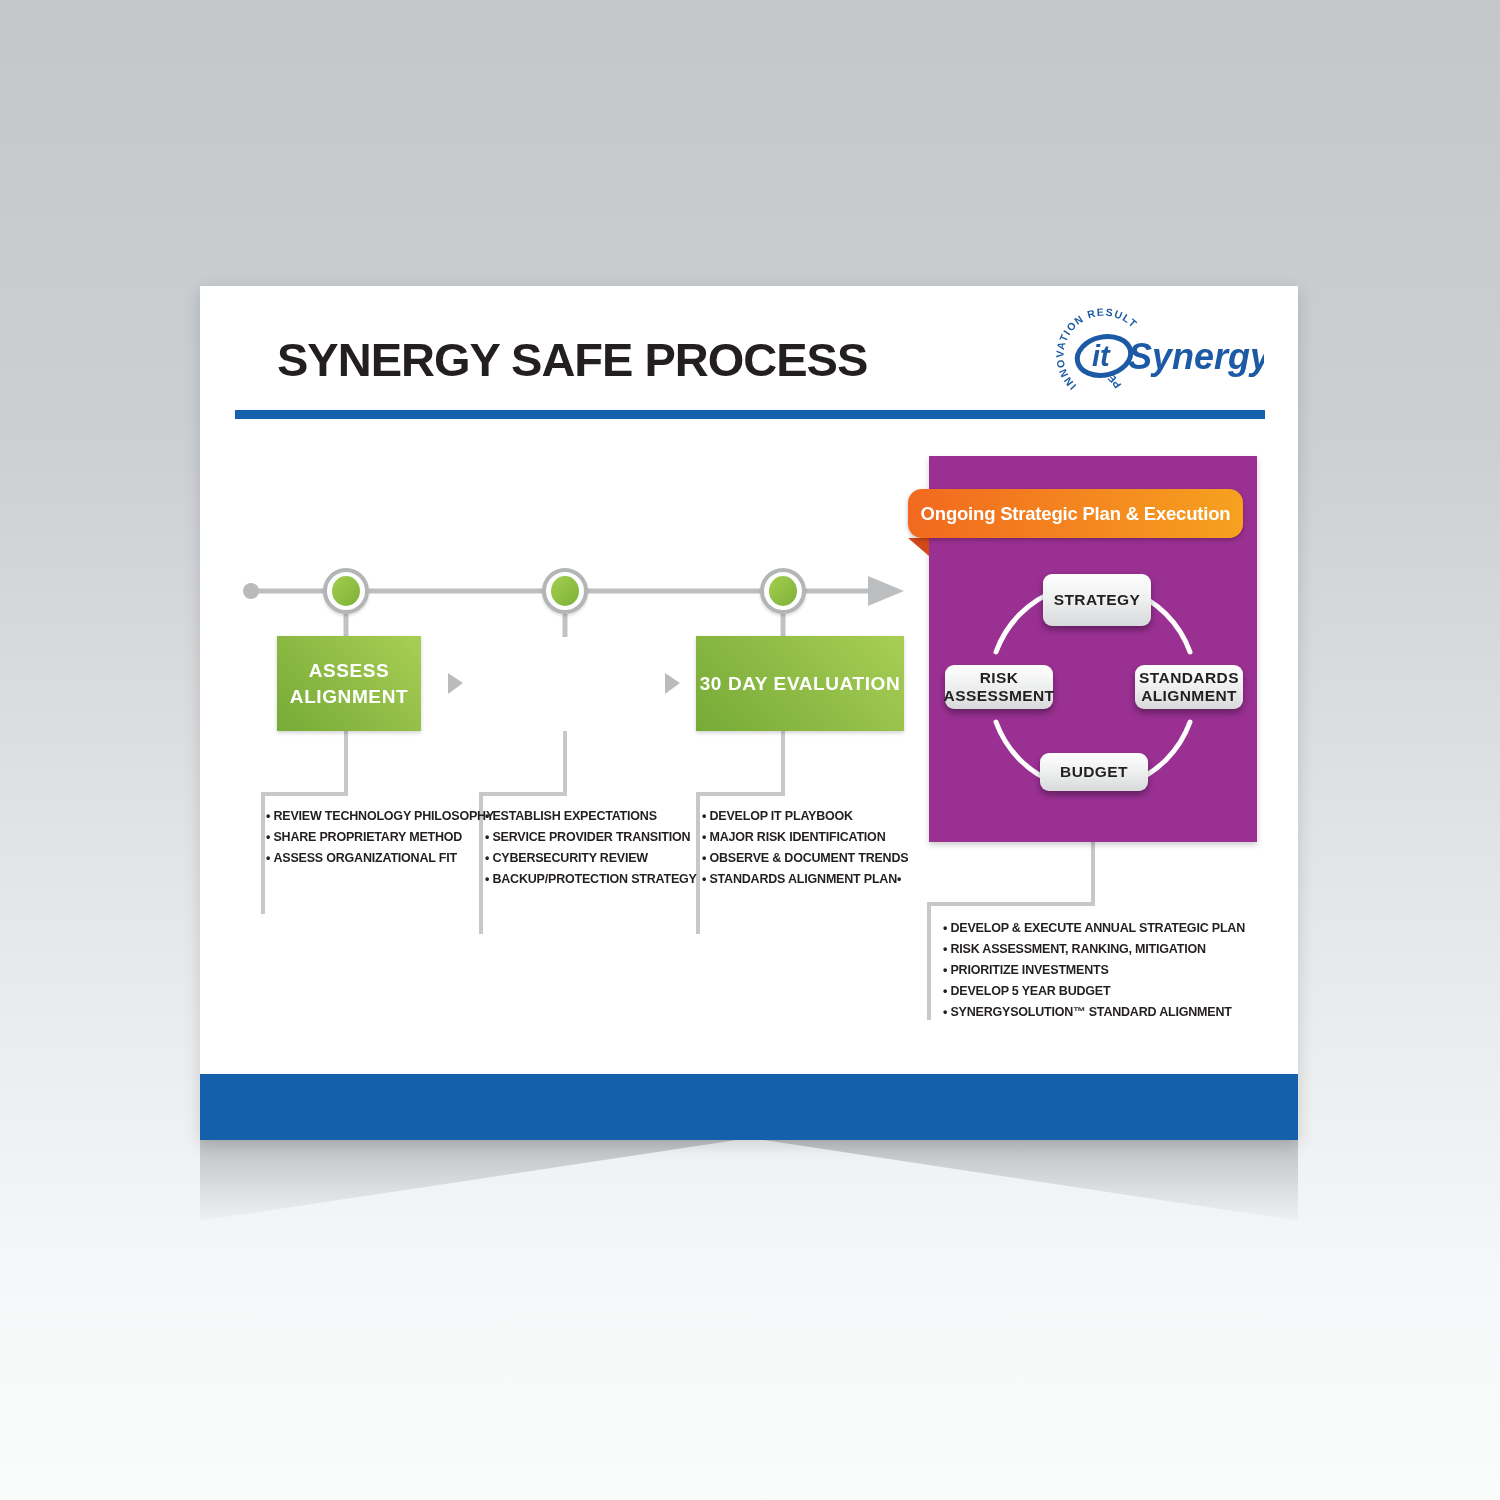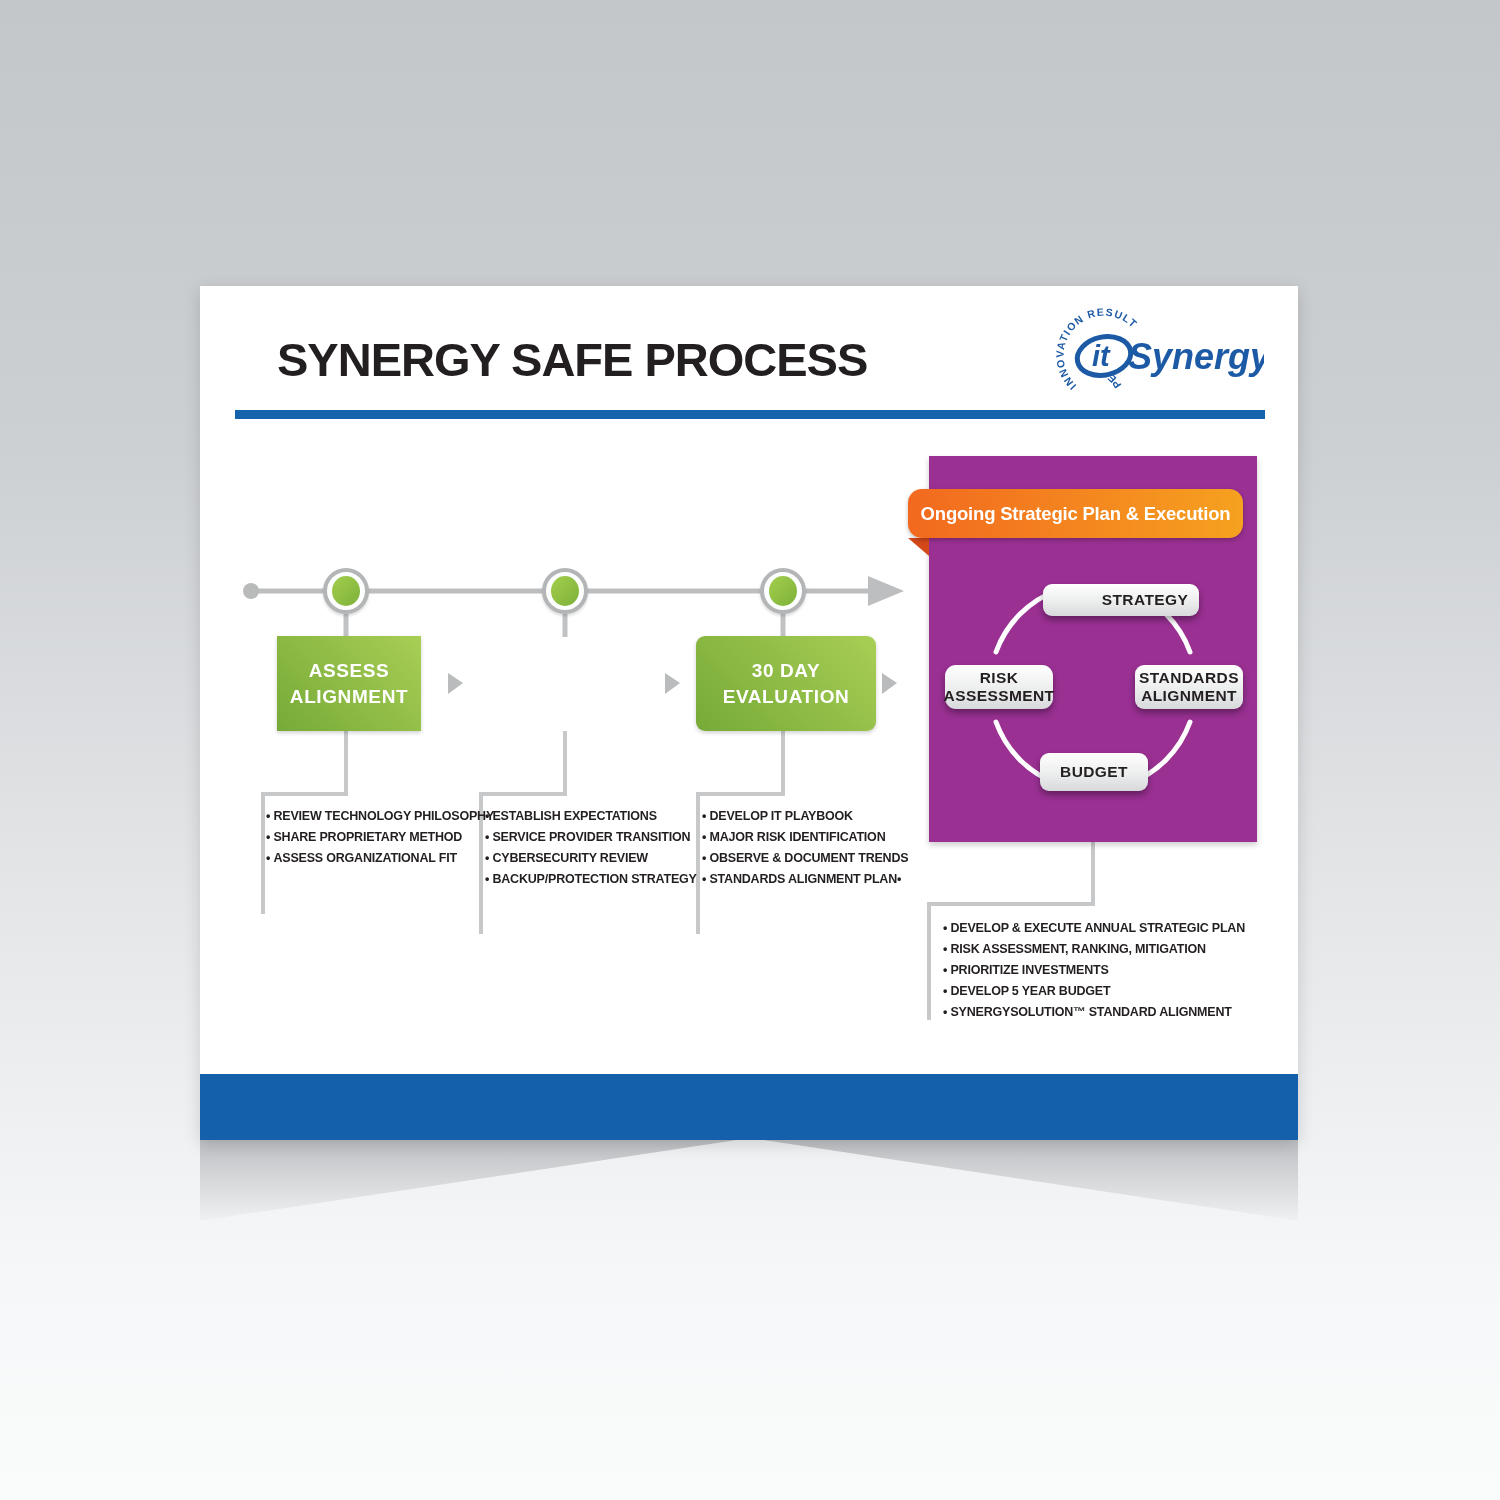--- a/index.html
+++ b/index.html
@@ -41,21 +41,21 @@
 
   .step-box {
     position:absolute; top:350px; height:95px; z-index:2;
     background:linear-gradient(45deg,#76aa37 0%,#a8ce55 100%);
     color:#fff; display:flex; align-items:center; justify-content:center; text-align:center;
     font-size:19px; font-weight:700; line-height:26px; letter-spacing:.6px;
     box-shadow:0 2px 4px rgba(0,0,0,.18);
   }
   .step-1 { left:77px;  width:144px; }
   .step-2 { left:278px; width:177px; }
-  .step-3 { left:496px; width:180px;border-radius:9px; }
+  .step-3 { left:496px; width:208px; }
 
   .purple-panel {
     position:absolute; left:729px; top:170px; width:328px; height:386px;
     background:#993092; z-index:2; box-shadow:0 3px 6px rgba(0,0,0,.2);
   }
   .banner {
     position:absolute; left:708px; top:203px; width:335px; height:49px; z-index:4;
     background:linear-gradient(90deg,#f2691f 0%,#f6a11f 100%);
     color:#fff; font-size:18.5px; font-weight:700; letter-spacing:-.2px;
     display:flex; align-items:center; justify-content:center; white-space:nowrap;
@@ -67,22 +67,22 @@
     background:#d4491a; clip-path:polygon(0 0,100% 0,100% 100%);
   }
   .cycle-svg { position:absolute; left:0; top:0; }
   .pill {
     position:absolute; border-radius:9px; z-index:3;
     background:linear-gradient(180deg,#ffffff 0%,#eceded 55%,#d8d9db 100%);
     box-shadow:0 4px 6px rgba(0,0,0,.35);
     color:#231f20; font-size:15.5px; font-weight:700; line-height:18px; letter-spacing:.4px;
     display:flex; align-items:center; justify-content:center; text-align:center;
   }
-  .pill-strategy  { left:114px; top:128px; width:108px; height:32px;padding-left:48px; }
-  .pill-risk      { left:16px;  top:209px; width:108px; height:44px;border-radius:11px; }
+  .pill-strategy  { left:114px; top:118px; width:108px; height:52px; }
+  .pill-risk      { left:16px;  top:209px; width:108px; height:44px; }
   .pill-standards { left:206px; top:209px; width:108px; height:44px; }
   .pill-budget    { left:111px; top:297px; width:108px; height:38px; }
 
   .bullets {
     position:absolute; margin:0; padding:0; list-style:none; z-index:2;
     color:#231f20; font-size:12.5px; font-weight:700; line-height:15px; letter-spacing:-.2px;
   }
   .bullets li { margin-bottom:6px; white-space:nowrap; }
   .bullets li::before { content:"\2022\00a0"; }
   .bullets-1 { left:66px;  top:523px; }

